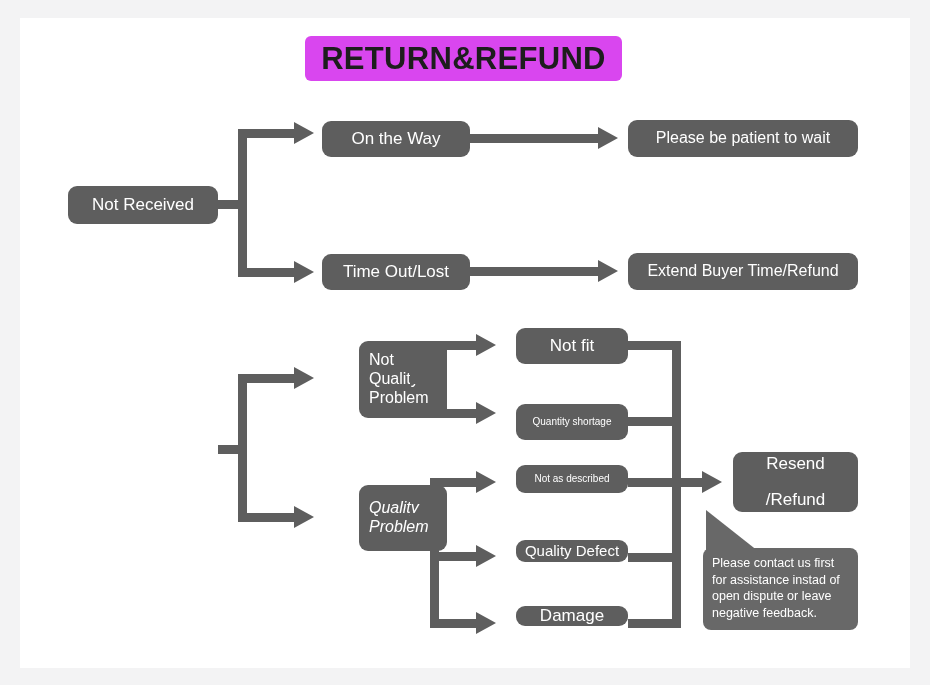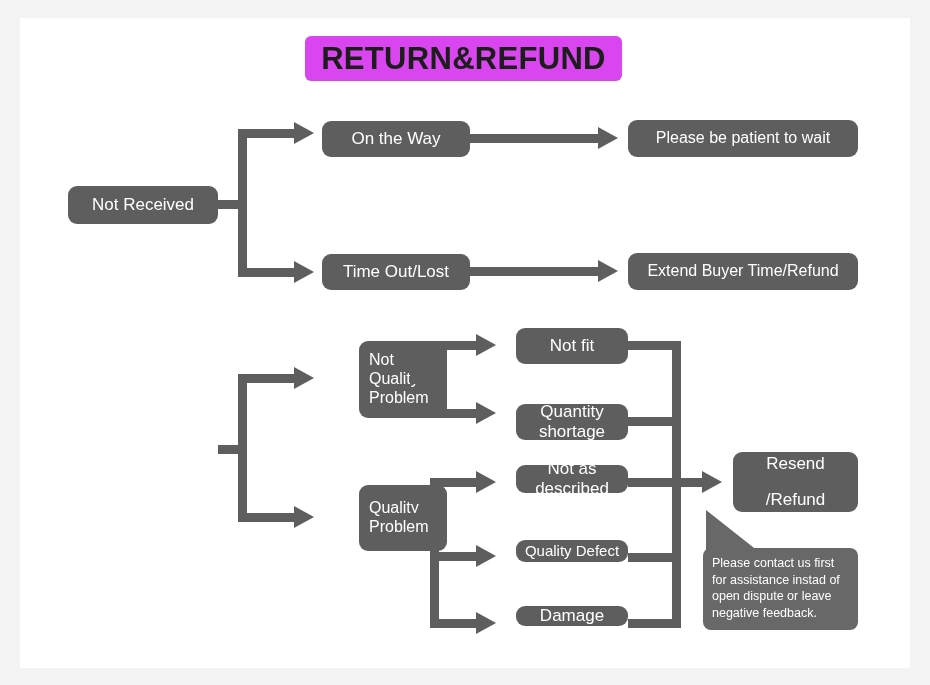--- a/index.html
+++ b/index.html
@@ -62,21 +62,21 @@
   }
   .node.left-align {
     justify-content: flex-start;
     text-align: left;
     padding-left: 10px;
     margin-left: 37px;
   }
   .fs17 { font-size: 17px; }
   .fs16 { font-size: 16px; }
   .fs15 { font-size: 15px; }
-  .fs13 { font-size: 17px; align-items: center; }
+  .fs13 { font-size: 10px; align-items: center; }
   
   .line {
     position: absolute;
     background: #5e5e5e;
   }
   .arrow {
     position: absolute;
     width: 0;
     height: 0;
     border-top: 11px solid transparent;
@@ -159,21 +159,21 @@
   <div class="line" style="left:238px; top:374px; width:58px; height:9px;"></div>
   <div class="arrow" style="left:294px; top:367px;"></div>
 
   <div class="line" style="left:238px; top:513px; width:58px; height:9px;"></div>
   <div class="arrow" style="left:294px; top:506px;"></div>
 
   <div class="node fs16 left-align" style="left:322px; top:341px; width:88px; height:77px;">
     <span>Not Quality Problem</span>
   </div>
 
-  <div class="node fs16 left-align" style="left:322px; top:485px; width:88px; height:66px;">
+  <div class="node fs16 left-align" style="left:322px; top:485px; width:88px; height:66px;font-style:italic;">
     <span>Quality Problem</span>
   </div>
 
   <div class="line" style="left:410px; top:375px; width:24px; height:9px;"></div>
   <div class="line" style="left:430px; top:341px; width:9px; height:77px;"></div>
   <div class="line" style="left:430px; top:341px; width:48px; height:9px;"></div>
   <div class="arrow" style="left:476px; top:334px;"></div>
   <div class="line" style="left:430px; top:409px; width:48px; height:9px;"></div>
   <div class="arrow" style="left:476px; top:402px;"></div>
 

